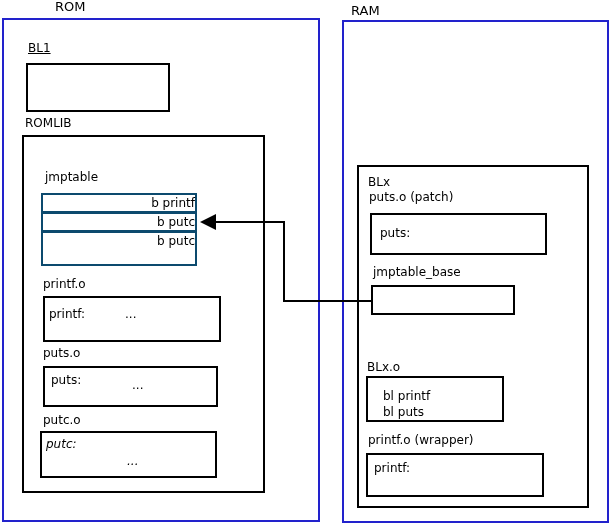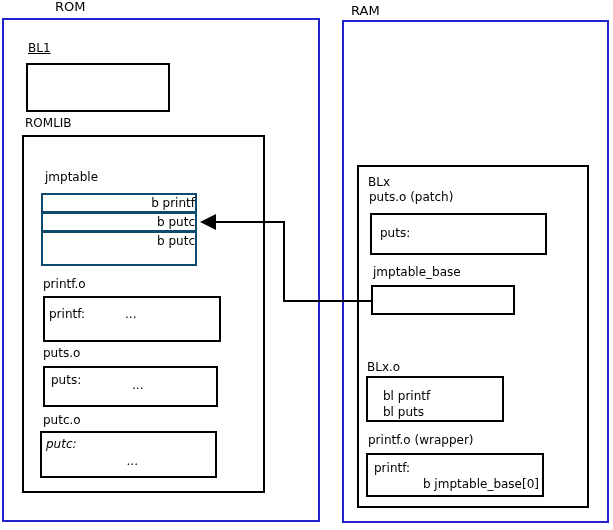--- a/index.html
+++ b/index.html
@@ -78,21 +78,20 @@
 
     <div class="abs lbl" style="left:367px;top:360px;">BLx.o</div>
     <div class="abs box" style="left:366px;top:376px;width:138px;height:46px;">
       <span class="abs" style="left:15px;top:10px;line-height:16px;text-align:right;">bl printf</span>
       <span class="abs" style="left:15px;top:26px;line-height:16px;">bl puts</span>
     </div>
 
     <div class="abs lbl" style="left:368px;top:433px;">printf.o (wrapper)</div>
     <div class="abs box" style="left:366px;top:453px;width:178px;height:44px;">
       <span class="abs" style="left:6px;top:6px;">printf:</span>
-      <span class="abs" style="right:3px;top:22px;">b jmptable_base[0]</span>
     </div>
   </div>
 
   <svg class="overlay" width="613" height="530" viewBox="0 0 613 530">
     <polyline points="371,301 284,301 284,222 213,222" fill="none" stroke="#000000" stroke-width="2"></polyline>
     <polygon points="200,222 216,214 216,230" fill="#000000"></polygon>
   </svg>
 
 </div>
 

